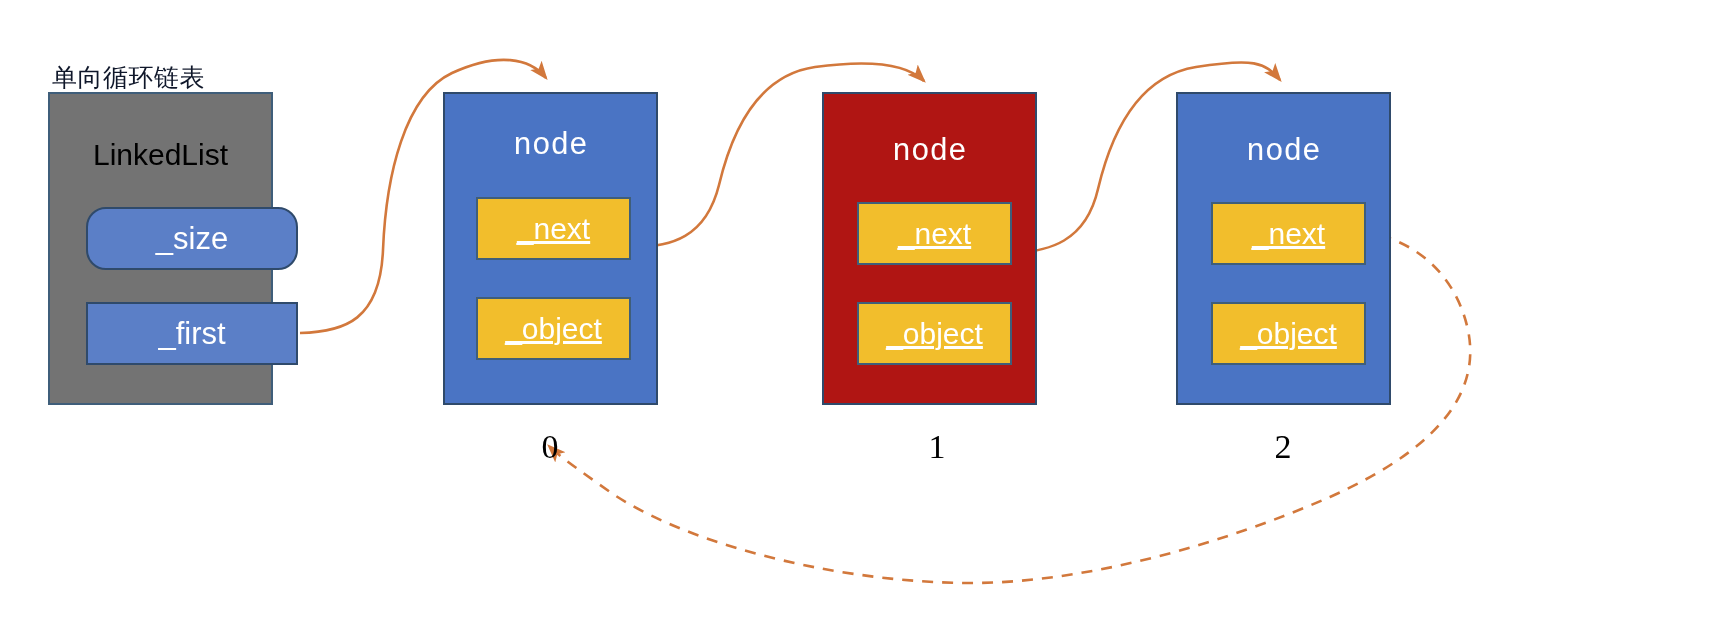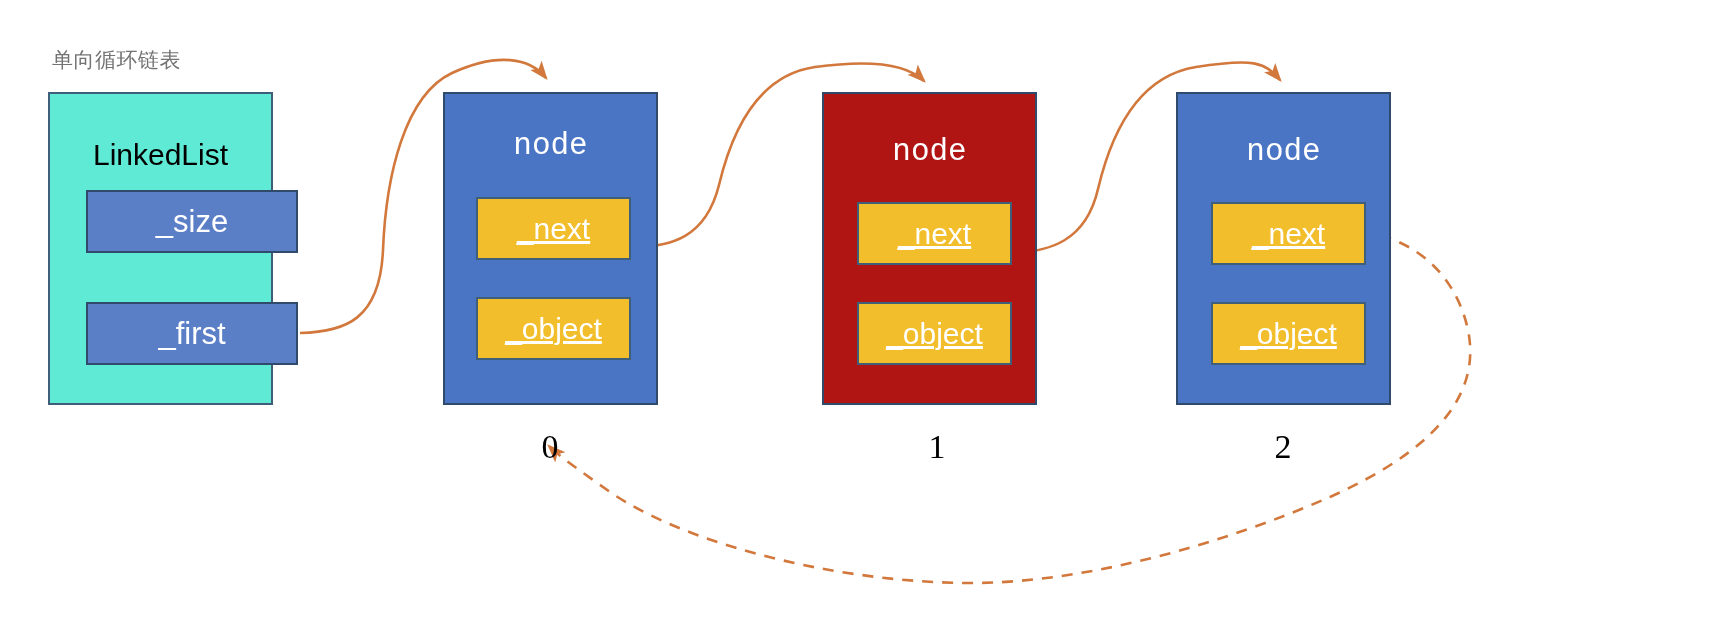--- a/index.html
+++ b/index.html
@@ -22,36 +22,36 @@
     top: 0;
     width: 1732px;
     height: 626px;
     pointer-events: none;
   }
 
   
   #diagram-title {
     position: absolute;
     left: 52px;
-    top: 46px;
-    font-size: 21px;
-    color: #737373;
+    top: 61px;
+    font-size: 25px;
+    color: #0f172a;
     letter-spacing: 0.5px;
     white-space: nowrap;
     font-family: "DejaVu Sans", sans-serif;
   }
 
   
   #linkedlist-box {
     position: absolute;
     left: 48px;
     top: 92px;
     width: 225px;
     height: 313px;
-    background: #5eead4;
+    background: #737373;
     border: 2px solid #3F5E7A;
     box-sizing: border-box;
   }
   #linkedlist-title {
     position: absolute;
     left: 0;
     right: 0;
     top: 46px;
     text-align: center;
     font-size: 30px;
@@ -65,21 +65,21 @@
     height: 63px;
     background: #5B7FC7;
     border: 2px solid #2F4A6B;
     box-sizing: border-box;
     color: #ffffff;
     font-size: 31px;
     display: flex;
     align-items: center;
     justify-content: center;
   }
-  #ll-field-size { top: 96px; }
+  #ll-field-size { top: 113px; border-radius: 20px; }
   #ll-field-first { top: 208px; }
 
   
   .node-box {
     position: absolute;
     top: 92px;
     width: 215px;
     height: 313px;
     border: 2px solid #2F4A6B;
     box-sizing: border-box;

